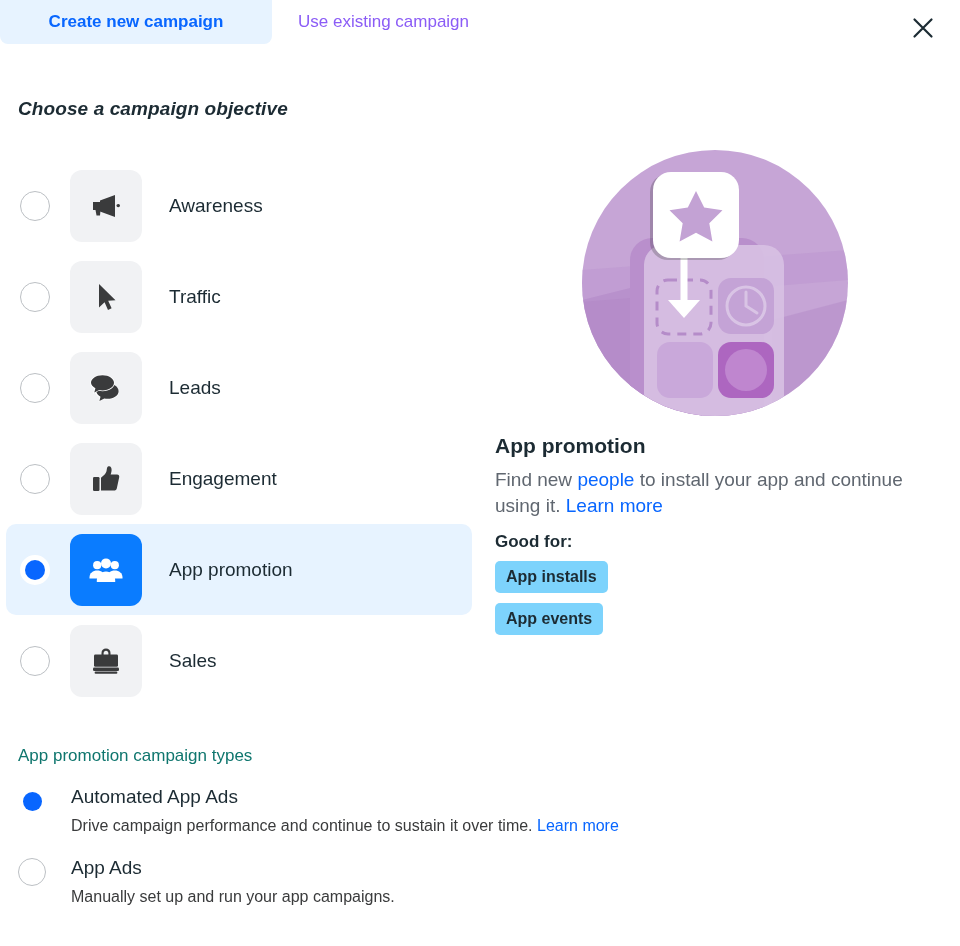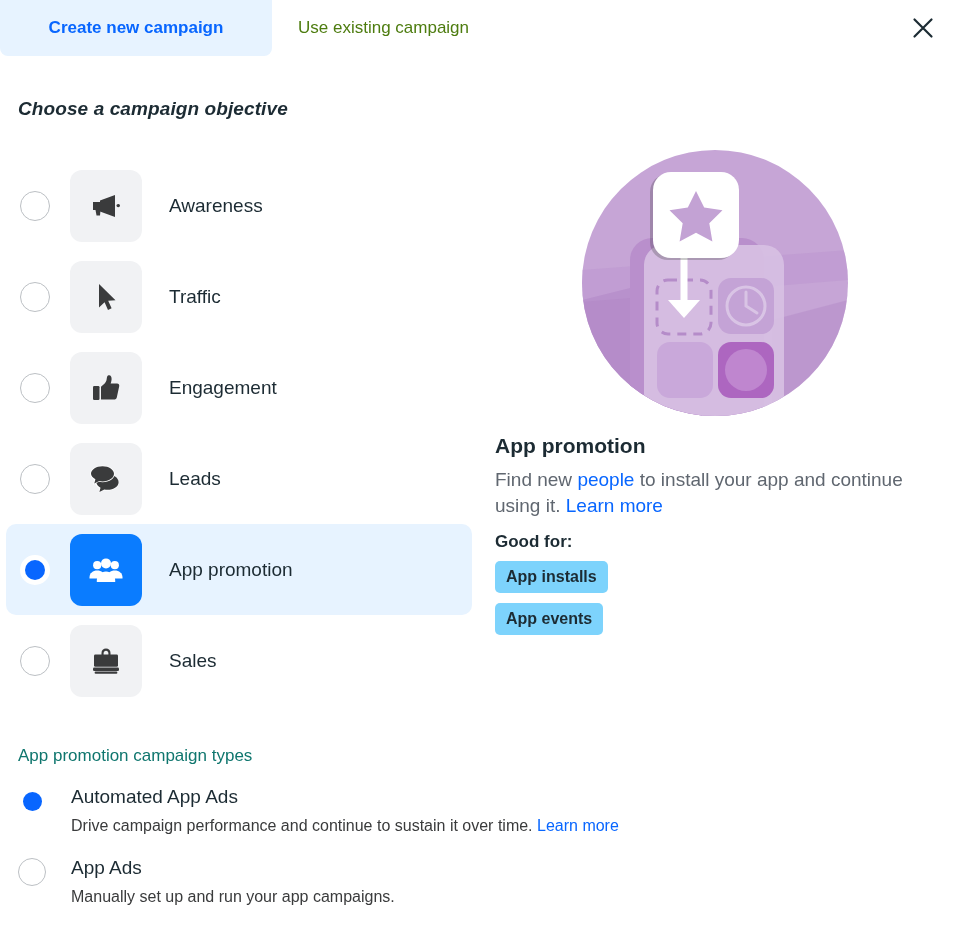--- a/index.html
+++ b/index.html
@@ -17,40 +17,40 @@
   }
 
   
   .tabbar {
     position: relative;
     height: 56px;
     display: flex;
     align-items: flex-start;
   }
   .tab {
-    height: 56px;
+    height: 44px;
     display: flex;
     align-items: center;
     justify-content: center;
     font-size: 17px;
     box-sizing: border-box;
     cursor: pointer;
   }
   .tab.active {
     background: #e7f3ff;
     color: #0866ff;
     font-weight: bold;
     padding: 0 24px;
     margin-left: 0;
     border-bottom-left-radius: 8px;
     border-bottom-right-radius: 8px;
     width: 272px;
   }
   .tab.inactive {
-    color: #4d7c0f;
+    color: #8b5cf6;
     font-weight: normal;
     padding: 0 26px;
     justify-content: center;
   }
   .close-btn {
     position: absolute;
     right: 18px;
     top: 9px;
     width: 38px;
     height: 38px;
@@ -287,40 +287,40 @@
     </div>
     <div class="objective-label">Traffic</div>
   </div>
 
   <div class="objective-row">
     <div class="radio">
         <span class="dot"></span>
       </div>
     <div class="tile">
       <svg width="36" height="36" viewBox="0 0 36 36">
-        <rect x="5" y="16" width="6.5" height="14" rx="1.2" fill="#3a3b3c"></rect>
-        <path d="M13 16.5 C13 16.5 17.2 13.8 18.4 10.4 C19.1 8.4 18.6 5.6 20.6 5.2 C22.6 4.8 23.8 6.6 23.6 9.2 C23.5 11.2 22.6 13.6 22.6 13.6 L29 13.6 C30.6 13.6 31.6 14.8 31.2 16.3 L28.9 26.9 C28.6 28.6 27.4 29.6 25.8 29.6 L13 29.6 Z" fill="#3a3b3c"></path>
-      </svg>
-    </div>
-    <div class="objective-label">Engagement</div>
-  </div>
-
-  <div class="objective-row">
-    <div class="radio">
-        <span class="dot"></span>
-      </div>
-    <div class="tile">
-      <svg width="36" height="36" viewBox="0 0 36 36">
         <path d="M19 14 C26 14 31 17.6 31 21.8 C31 26 26 29.6 19 29.6 C17.8 29.6 16.6 29.5 15.6 29.2 L10.5 31.8 L11.6 27.4 C8.9 25.9 7 24 7 21.8 C7 17.6 12 14 19 14 Z" fill="#ffffff"></path>
         <path d="M19.5 13.6 C25.9 13.6 30.6 17 30.6 21.2 C30.6 25.4 25.9 28.8 19.5 28.8 C18.4 28.8 17.3 28.7 16.3 28.4 L11.4 30.9 L12.5 26.7 C10 25.3 8.4 23.4 8.4 21.2 C8.4 17 13.1 13.6 19.5 13.6 Z" fill="#3a3b3c"></path>
         <path d="M14.5 4.4 C21.6 4.4 26.8 8.2 26.8 12.8 C26.8 17.4 21.6 21.2 14.5 21.2 C13.2 21.2 12 21.1 10.9 20.8 L5 23.8 L6.3 18.9 C3.5 17.3 2.2 15.2 2.2 12.8 C2.2 8.2 7.4 4.4 14.5 4.4 Z" fill="#ffffff"></path>
         <path d="M14.5 5.2 C21.1 5.2 26 8.7 26 12.8 C26 16.9 21.1 20.4 14.5 20.4 C13.3 20.4 12.2 20.3 11.2 20 L6.3 22.6 L7.4 18.3 C4.9 16.9 3 15 3 12.8 C3 8.7 7.9 5.2 14.5 5.2 Z" fill="#3a3b3c"></path>
       </svg>
     </div>
     <div class="objective-label">Leads</div>
+  </div>
+
+  <div class="objective-row">
+    <div class="radio">
+        <span class="dot"></span>
+      </div>
+    <div class="tile">
+      <svg width="36" height="36" viewBox="0 0 36 36">
+        <rect x="5" y="16" width="6.5" height="14" rx="1.2" fill="#3a3b3c"></rect>
+        <path d="M13 16.5 C13 16.5 17.2 13.8 18.4 10.4 C19.1 8.4 18.6 5.6 20.6 5.2 C22.6 4.8 23.8 6.6 23.6 9.2 C23.5 11.2 22.6 13.6 22.6 13.6 L29 13.6 C30.6 13.6 31.6 14.8 31.2 16.3 L28.9 26.9 C28.6 28.6 27.4 29.6 25.8 29.6 L13 29.6 Z" fill="#3a3b3c"></path>
+      </svg>
+    </div>
+    <div class="objective-label">Engagement</div>
   </div>
 
   <div class="objective-row selected">
     <div class="radio checked">
         <span class="dot"></span>
       </div>
     <div class="tile selected-tile">
       <svg width="36" height="36" viewBox="0 0 36 36">
         <circle cx="9.2" cy="13.2" r="4.1" fill="#ffffff"></circle>
         <circle cx="26.8" cy="13.2" r="4.1" fill="#ffffff"></circle>

